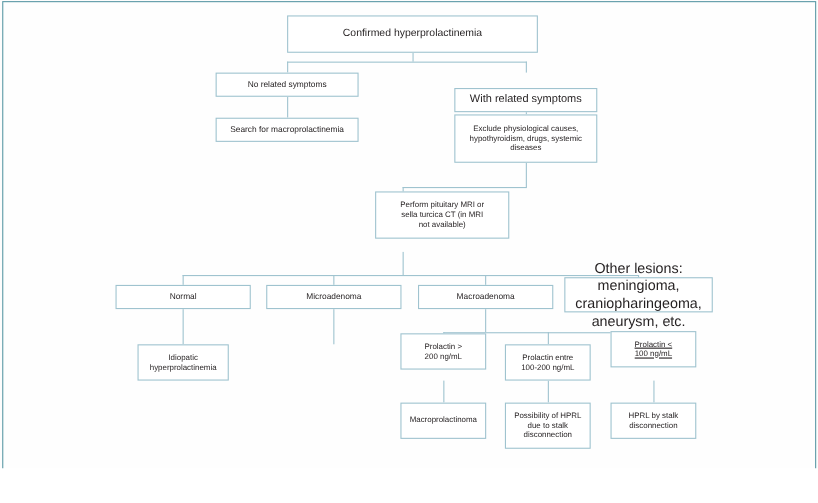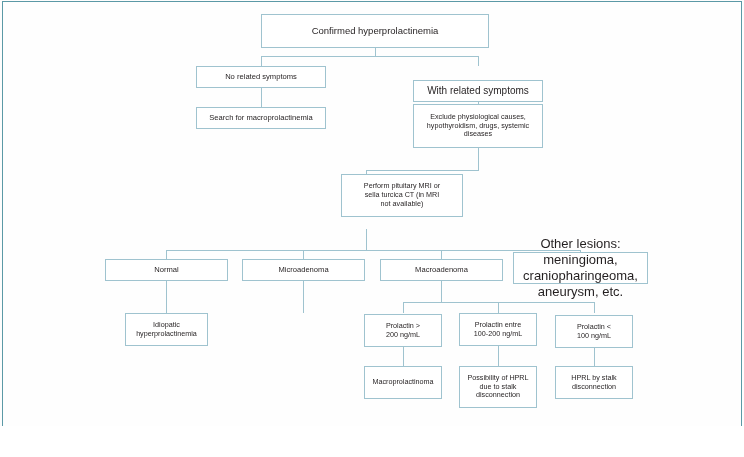--- a/index.html
+++ b/index.html
@@ -98,25 +98,25 @@
       <div class="node" style="left: 305px; top: 174px; width: 122px; height: 43px; font-size: 7.2px; border-color: rgb(159, 195, 207); color: rgb(35, 31, 32); margin-left: 36px;">Perform pituitary MRI or
 sella turcica CT (in MRI
 not available)</div>
       <div class="node" style="left: 105px; top: 259px; width: 123px; height: 22px; font-size: 7.6px; border-color: rgb(159, 195, 207); color: rgb(35, 31, 32);">Normal</div>
       <div class="node" style="left: 380px; top: 259px; width: 123px; height: 22px; font-size: 7.6px; border-color: rgb(159, 195, 207); color: rgb(35, 31, 32);">Macroadenoma</div>
       <div class="node" style="left: 242px; top: 259px; width: 123px; height: 22px; font-size: 7.6px; border-color: rgb(159, 195, 207); color: rgb(35, 31, 32);">Microadenoma</div>
       <div class="node" style="left: 513px; top: 252px; width: 135px; height: 32px; font-size: 13px; border-color: rgb(159, 195, 207); color: rgb(35, 31, 32);">Other lesions: meningioma,
 craniopharingeoma, aneurysm, etc.</div>
       <div class="node" style="left: 125px; top: 313px; width: 83px; height: 33px; font-size: 7.2px; border-color: rgb(159, 195, 207); color: rgb(35, 31, 32);">Idiopatic
 hyperprolactinemia</div>
-      <div class="node" style="left: 364px; top: 314px; width: 78px; height: 33px; font-size: 7.2px; border-color: rgb(159, 195, 207); color: rgb(35, 31, 32);">Prolactin &gt;
+      <div class="node" style="left: 364px; top: 303px; width: 78px; height: 33px; font-size: 7.2px; border-color: rgb(159, 195, 207); color: rgb(35, 31, 32);">Prolactin &gt;
 200 ng/mL</div>
       <div class="node" style="left: 459px; top: 313px; width: 78px; height: 33px; font-size: 7.2px; border-color: rgb(159, 195, 207); color: rgb(35, 31, 32);">Prolactin entre
 100-200 ng/mL</div>
-      <div class="node" style="left: 555px; top: 315px; width: 78px; height: 33px; font-size: 7.2px; border-color: rgb(159, 195, 207); color: rgb(35, 31, 32);">Prolactin &lt;
+      <div class="node" style="left: 555px; top: 301px; width: 78px; height: 33px; font-size: 7.2px; border-color: rgb(159, 195, 207); color: rgb(35, 31, 32); text-decoration: underline;">Prolactin &lt;
 100 ng/mL</div>
       <div class="node" style="left: 364px; top: 366px; width: 78px; height: 33px; font-size: 7.2px; border-color: rgb(159, 195, 207); color: rgb(35, 31, 32);">Macroprolactinoma</div>
       <div class="node" style="left: 459px; top: 366px; width: 78px; height: 42px; font-size: 7.2px; border-color: rgb(159, 195, 207); color: rgb(35, 31, 32);">Possibility of HPRL
 due to stalk
 disconnection</div>
       <div class="node" style="left: 555px; top: 366px; width: 78px; height: 33px; font-size: 7.2px; border-color: rgb(159, 195, 207); color: rgb(35, 31, 32);">HPRL by stalk
 disconnection</div>
     </div>
 </div>
 

